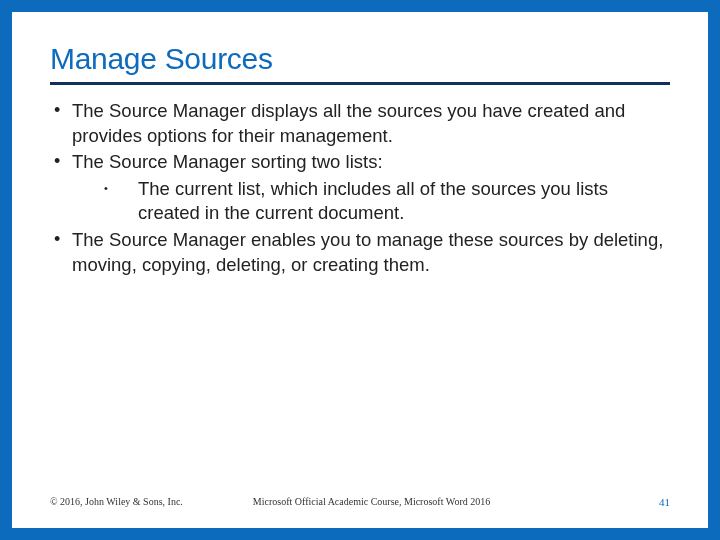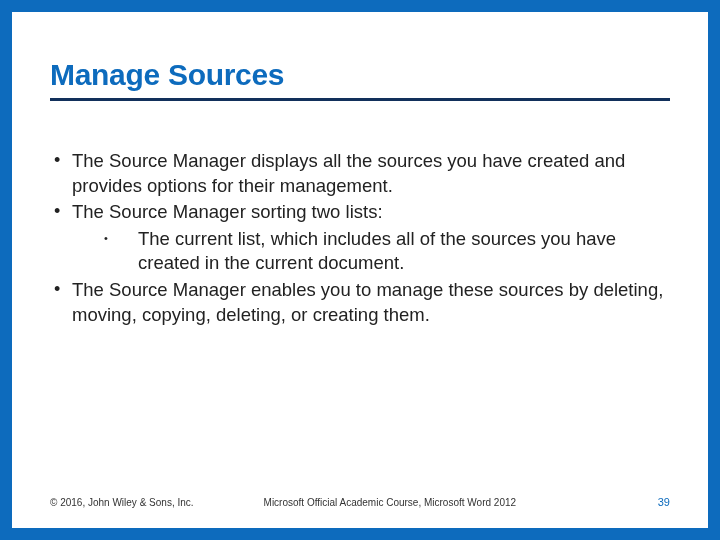--- a/index.html
+++ b/index.html
@@ -15,37 +15,35 @@
     right: 12px;
     bottom: 12px;
     background: #ffffff;
     padding: 30px 38px 20px 38px;
     display: flex;
     flex-direction: column;
   }
   .title {
     color: #0d6bbd;
     font-size: 30px;
-    font-weight: 700;
+    font-weight: 400;
     letter-spacing: -0.3px;
     padding-bottom: 6px;
     border-bottom: 3px solid #12305b;
     margin-bottom: 14px;
-    margin-top: 16px;
   }
   .content {
     flex: 1;
     font-size: 18.5px;
     line-height: 1.33;
     color: #222;
   }
   ul.lvl1 {
     list-style: none;
     padding-left: 0;
-    margin-top: 34px;
   }
   ul.lvl1 > li {
     position: relative;
     padding-left: 22px;
     margin-bottom: 2px;
   }
   ul.lvl1 > li::before {
     content: "•";
     position: absolute;
     left: 4px;
@@ -66,24 +64,25 @@
   ul.lvl2 > li::before {
     content: "•";
     position: absolute;
     left: 4px;
     top: 4px;
     color: #222;
     font-size: 11px;
   }
   .footer {
     display: flex;
-    align-items: center;
+    align-items: flex-start;
     font-size: 10px;
     color: #333;
     padding-top: 8px;
+    font-family: Liberation Serif, serif;
   }
   .footer .copyright { flex: 0 0 auto; }
   .footer .course { flex: 1; text-align: left; padding-left: 70px; }
   .footer .pagenum { flex: 0 0 auto; color: #0d6bbd; font-size: 11px; }
 </style>
 </head>
 <body>
 
 <div class="slide">
 
@@ -91,29 +90,29 @@
 
   <div class="content">
     <ul class="lvl1">
       <li>
         <span>The Source Manager displays all the sources you have created and provides options for their management.</span>
       </li>
       <li>
         <span>The Source Manager sorting two lists:</span>
         <ul class="lvl2">
           <li>
-            <span>The current list, which includes all of the sources you have created in the current document.</span>
+            <span>The current list, which includes all of the sources you lists created in the current document.</span>
           </li>
         </ul>
       </li>
       <li>
         <span>The Source Manager enables you to manage these sources by deleting, moving, copying, deleting, or creating them.</span>
       </li>
     </ul>
   </div>
 
   <div class="footer">
     <span class="copyright">© 2016, John Wiley &amp; Sons, Inc.</span>
-    <span class="course">Microsoft Official Academic Course, Microsoft Word 2012</span>
-    <span class="pagenum">39</span>
+    <span class="course">Microsoft Official Academic Course, Microsoft Word 2016</span>
+    <span class="pagenum">41</span>
   </div>
 
 </div>
 
 </body></html>

